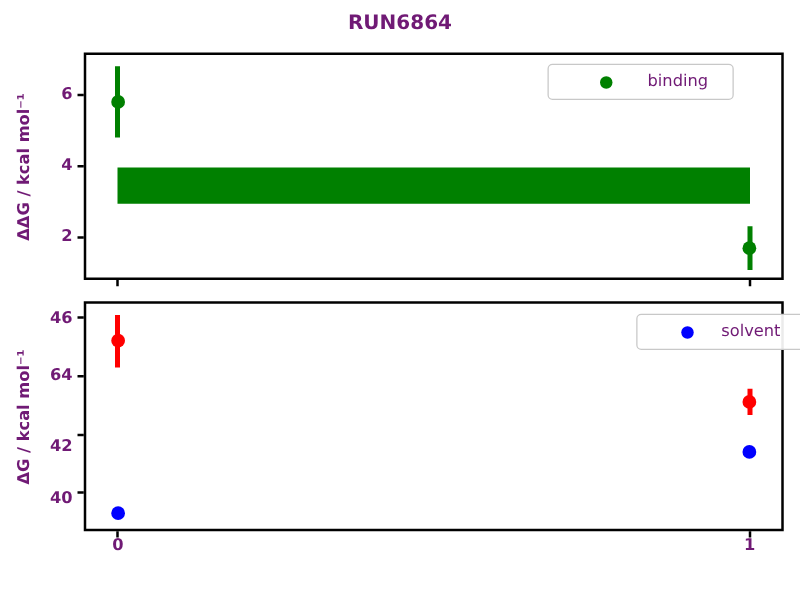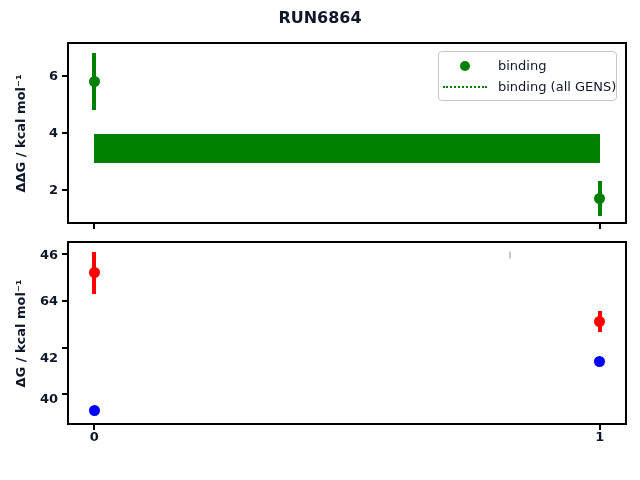--- a/index.html
+++ b/index.html
@@ -1,18 +1,18 @@
 <!DOCTYPE html>
 <html><head>
 <meta charset="utf-8">
 <style>
   html,body{margin:0;padding:0;background:#fff;}
   .figure{
     position:relative;width:640px;height:480px;background:#ffffff;
-    font-family:"DejaVu Sans","Liberation Sans",sans-serif;color:#0f172a;
+    font-family:"DejaVu Sans","Liberation Sans",sans-serif;color:#701a75;
     overflow:hidden;
   }
   .fig-title{
     position:absolute;left:0;top:8px;width:640px;text-align:center;
     font-size:16px;font-weight:bold;
   }
   .axes{position:absolute;border:2px solid #000;background:#fff;}
   .axes-top{left:67px;top:42px;width:556px;height:178px;}
   .axes-bottom{left:67px;top:241px;width:556px;height:180px;}
   .ylabel-box{
@@ -36,21 +36,21 @@
   }
   .xtick-label{
     position:absolute;width:24px;text-align:center;font-size:13px;font-weight:bold;
     line-height:14px;
   }
   .band{position:absolute;}
   .errbar{position:absolute;width:4px;}
   .marker{position:absolute;width:11px;height:11px;border-radius:50%;}
   .legend{
     position:absolute;background:rgba(255,255,255,0.92);border:1px solid #c8c8c8;
-    border-radius:4px;padding:3px 0;font-size:13px;
+    border-radius:4px;padding:3px 20px;font-size:13px;
   }
   .legend-row{display:flex;align-items:center;height:21px;}
   .legend-marker-box{width:52px;display:flex;align-items:center;justify-content:center;flex:0 0 auto;}
   .legend-marker-box.narrow{width:40px;}
   .legend-dot{width:10px;height:10px;border-radius:50%;}
   .legend-dotted{width:44px;height:0;border-top:2px dotted #008000;}
   .legend-label{margin-left:7px;white-space:nowrap;}
 </style>
 </head>
 <body>
@@ -105,22 +105,22 @@
       <div class="marker" style="left: 594.227px; top: 316.382px; background: rgb(255, 0, 0);"></div>
     </div>
 
   <div class="legend" id="legend-0" style="left:438px;top:51px;">
       <div class="legend-row">
         <span class="legend-marker-box">
           <span class="legend-dot" style="background: rgb(0, 128, 0);"></span>
         </span>
         <span class="legend-label">binding</span>
       </div>
-      <div class="legend-row">
-        <span class="legend-marker-box">
-          <span class="legend-dotted" style="border-top-color: rgb(0, 128, 0);"></span>
-        </span>
-        <span class="legend-label">binding (all GENS)</span>
-      </div>
     </div>
   <div class="legend" id="legend-1" style="left:509px;top:251px;">
+      <div class="legend-row">
+        <span class="legend-marker-box narrow">
+          <span class="legend-dot" style="background: rgb(0, 0, 255);"></span>
+        </span>
+        <span class="legend-label">solvent</span>
+      </div>
     </div>
 </div>
 
 </body></html>

